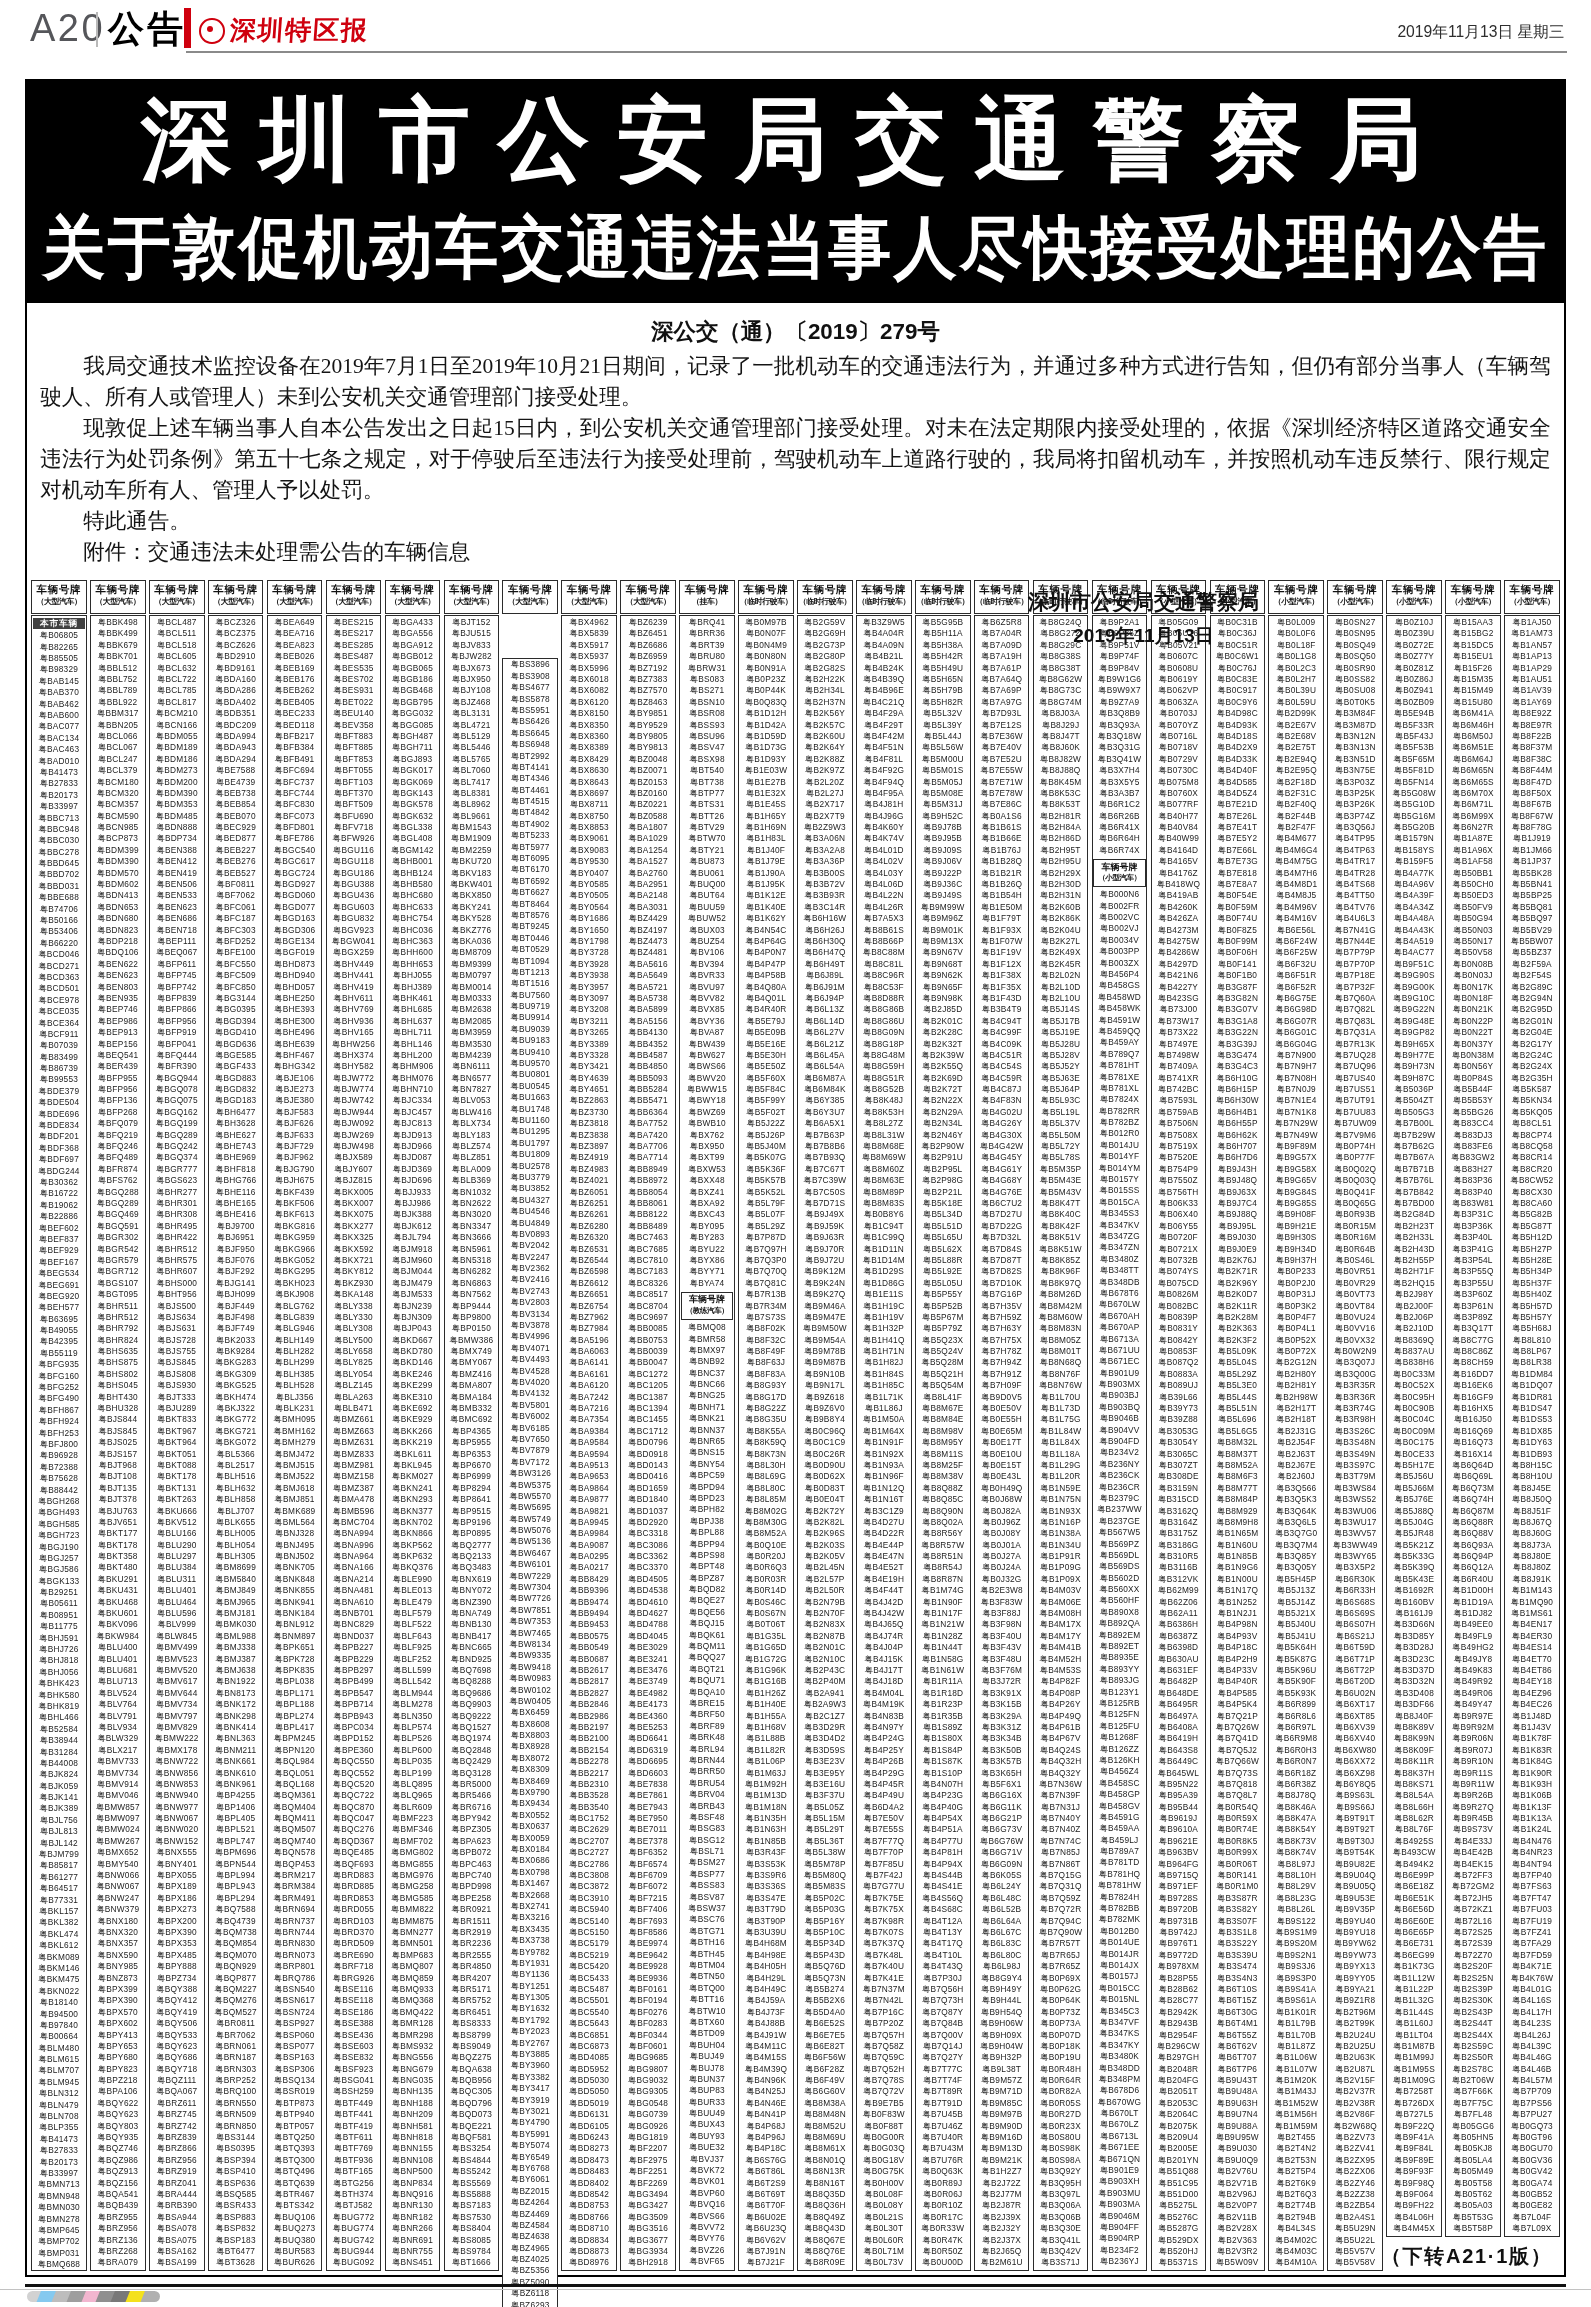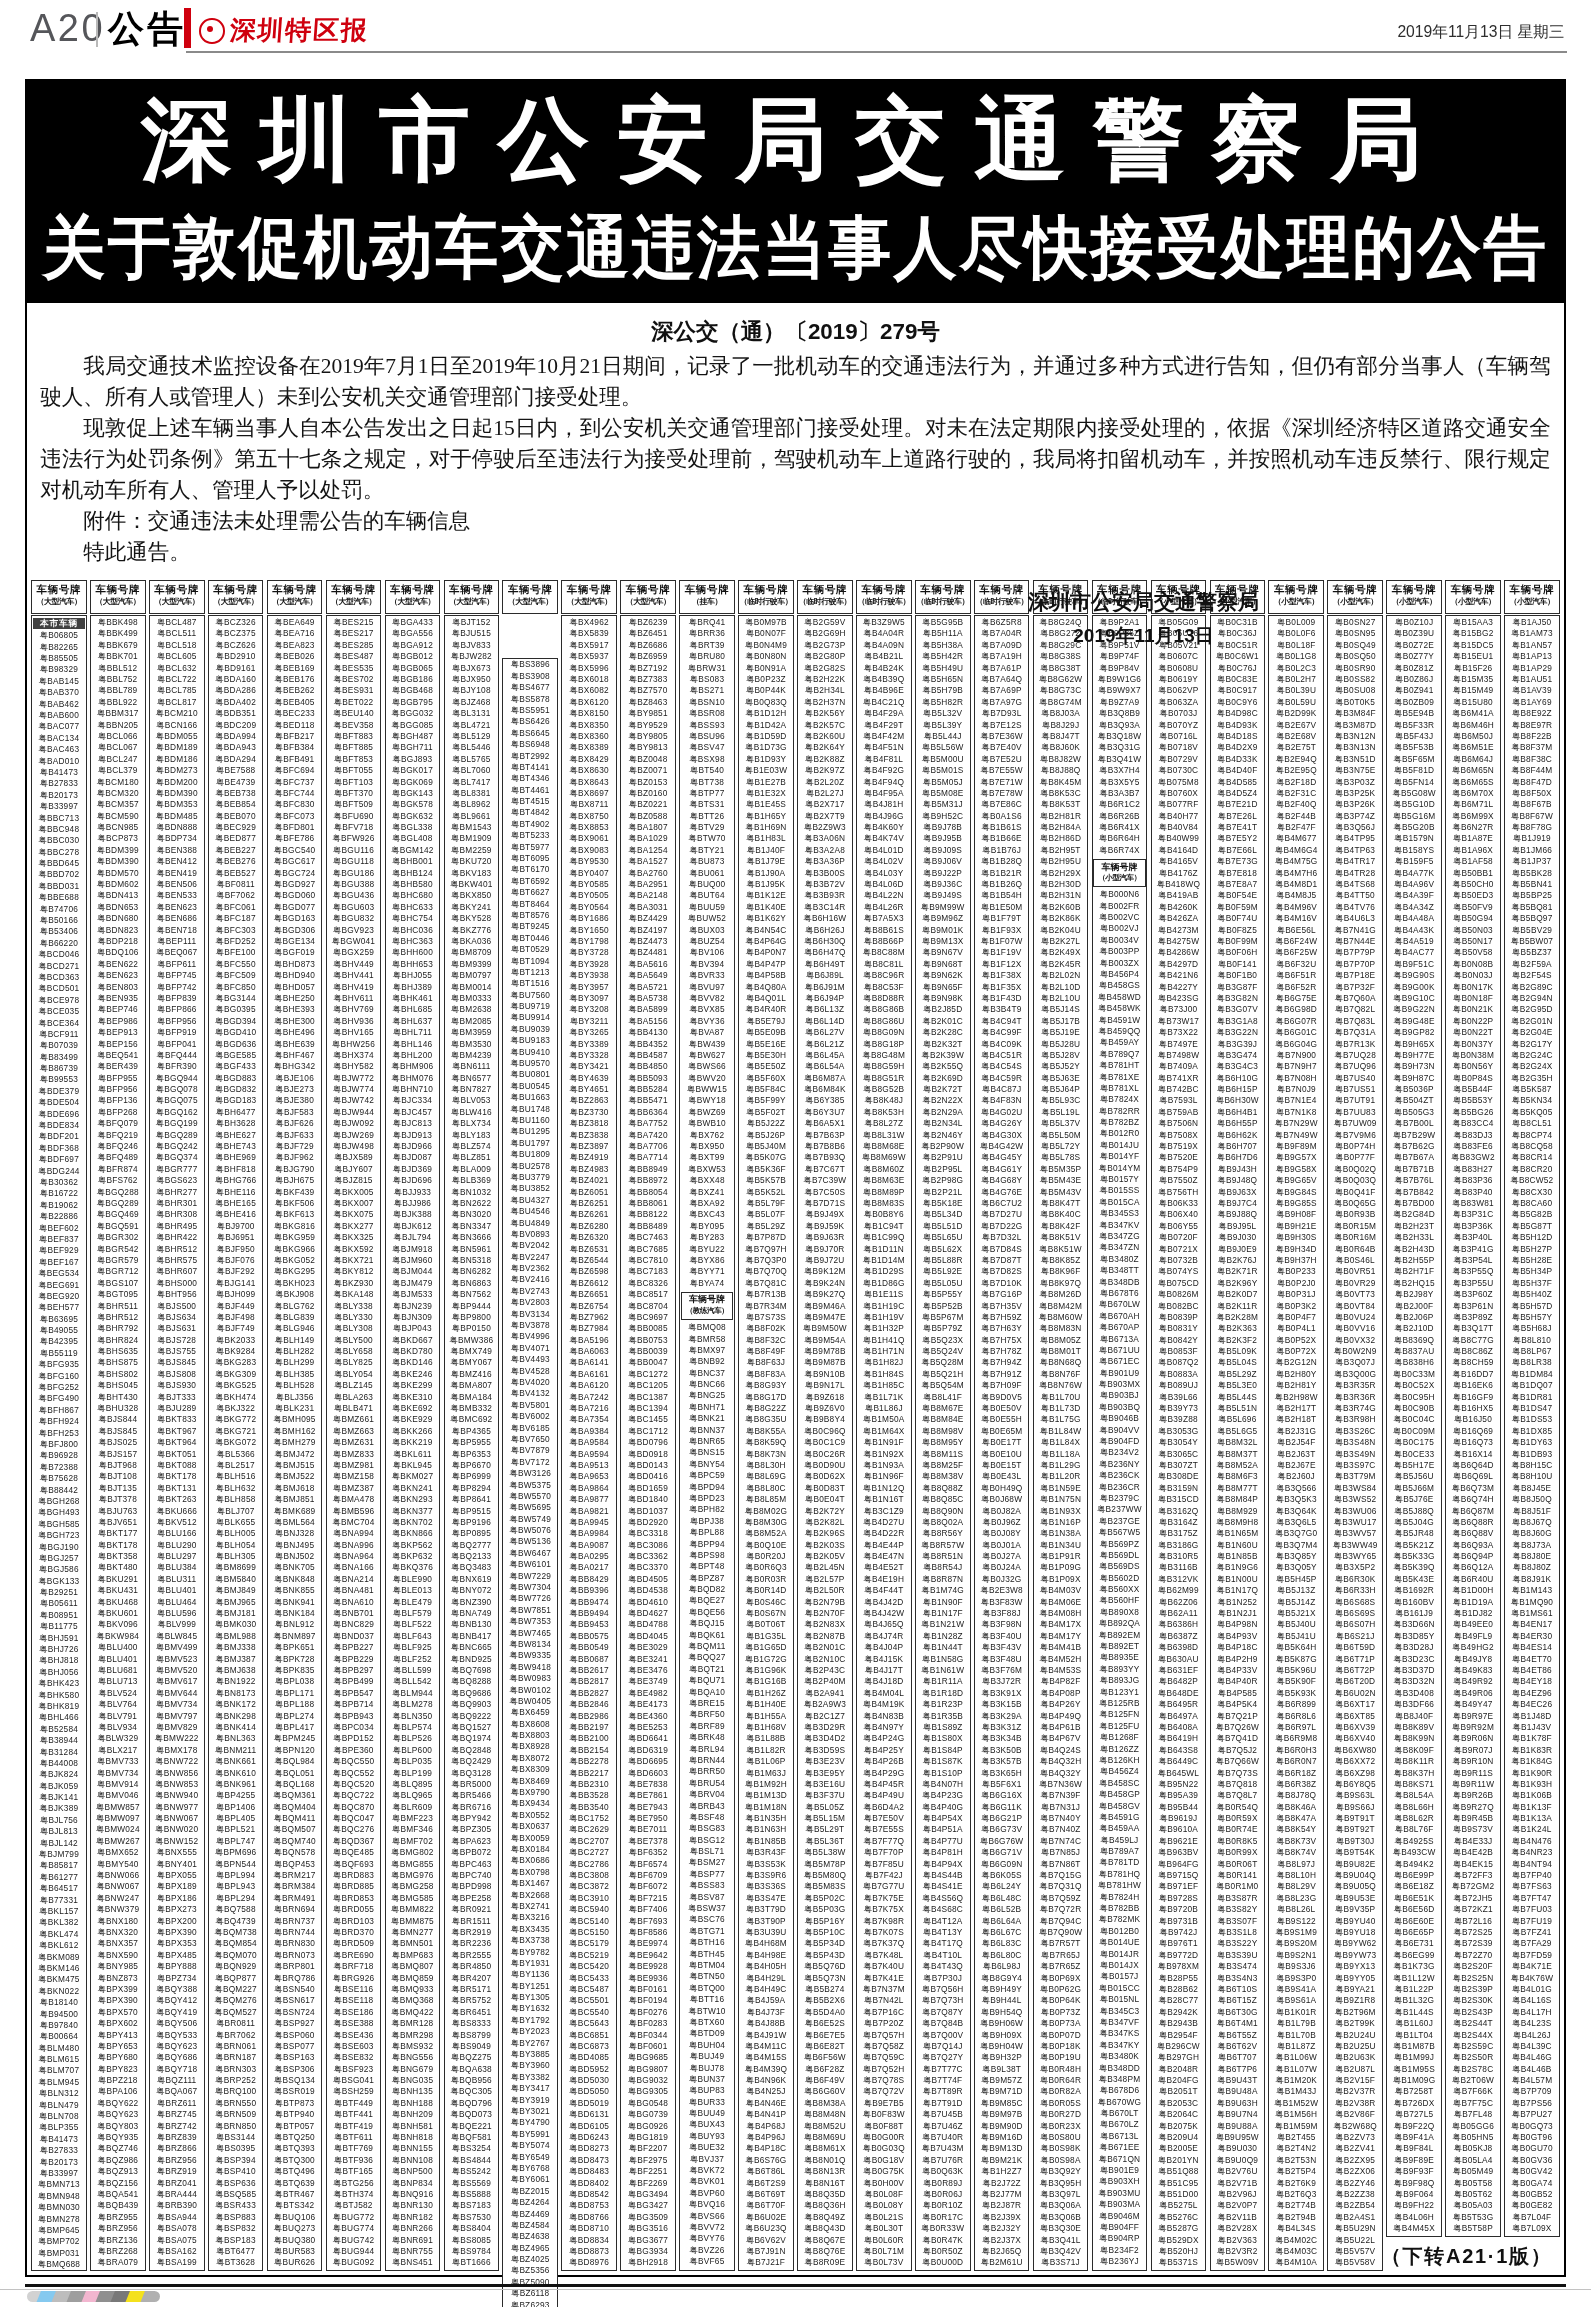--- a/index.html
+++ b/index.html
@@ -68,22 +68,22 @@
 
   <div class="notice">
     <div class="banner">
       <div class="banner-l1">深圳市公安局交通警察局</div>
       <div class="banner-l2">关于敦促机动车交通违法当事人尽快接受处理的公告</div>
     </div>
     <div class="doc-no">深公交（通）〔2019〕279号</div>
     <div class="body-text">
       <p>我局交通技术监控设备在2019年7月1日至2019年10月21日期间，记录了一批机动车的交通违法行为，并通过多种方式进行告知，但仍有部分当事人（车辆驾驶人、所有人或管理人）未到公安机关交通管理部门接受处理。</p>
       <p>现敦促上述车辆当事人自本公告发出之日起15日内，到公安机关交通管理部门接受处理。对未在法定期限内接受处理的，依据《深圳经济特区道路交通安全违法行为处罚条例》第五十七条之规定，对于停驶后至违法行为接受处理前，驾驶机动车上道路行驶的，我局将扣留机动车，并按照机动车违反禁行、限行规定对机动车所有人、管理人予以处罚。</p>
+      <p>特此通告。</p>
       <p>附件：交通违法未处理需公告的车辆信息</p>
-      <p>特此通告。</p>
     </div>
     <div class="signature">
       <div class="sig-name">深圳市公安局交通警察局</div>
       <div class="sig-date">2019年11月13日</div>
     </div>
 
     <div class="grid" id="grid">
         <div class="col">
           <div class="hdr">
             <div class="h1">车辆号牌</div>

